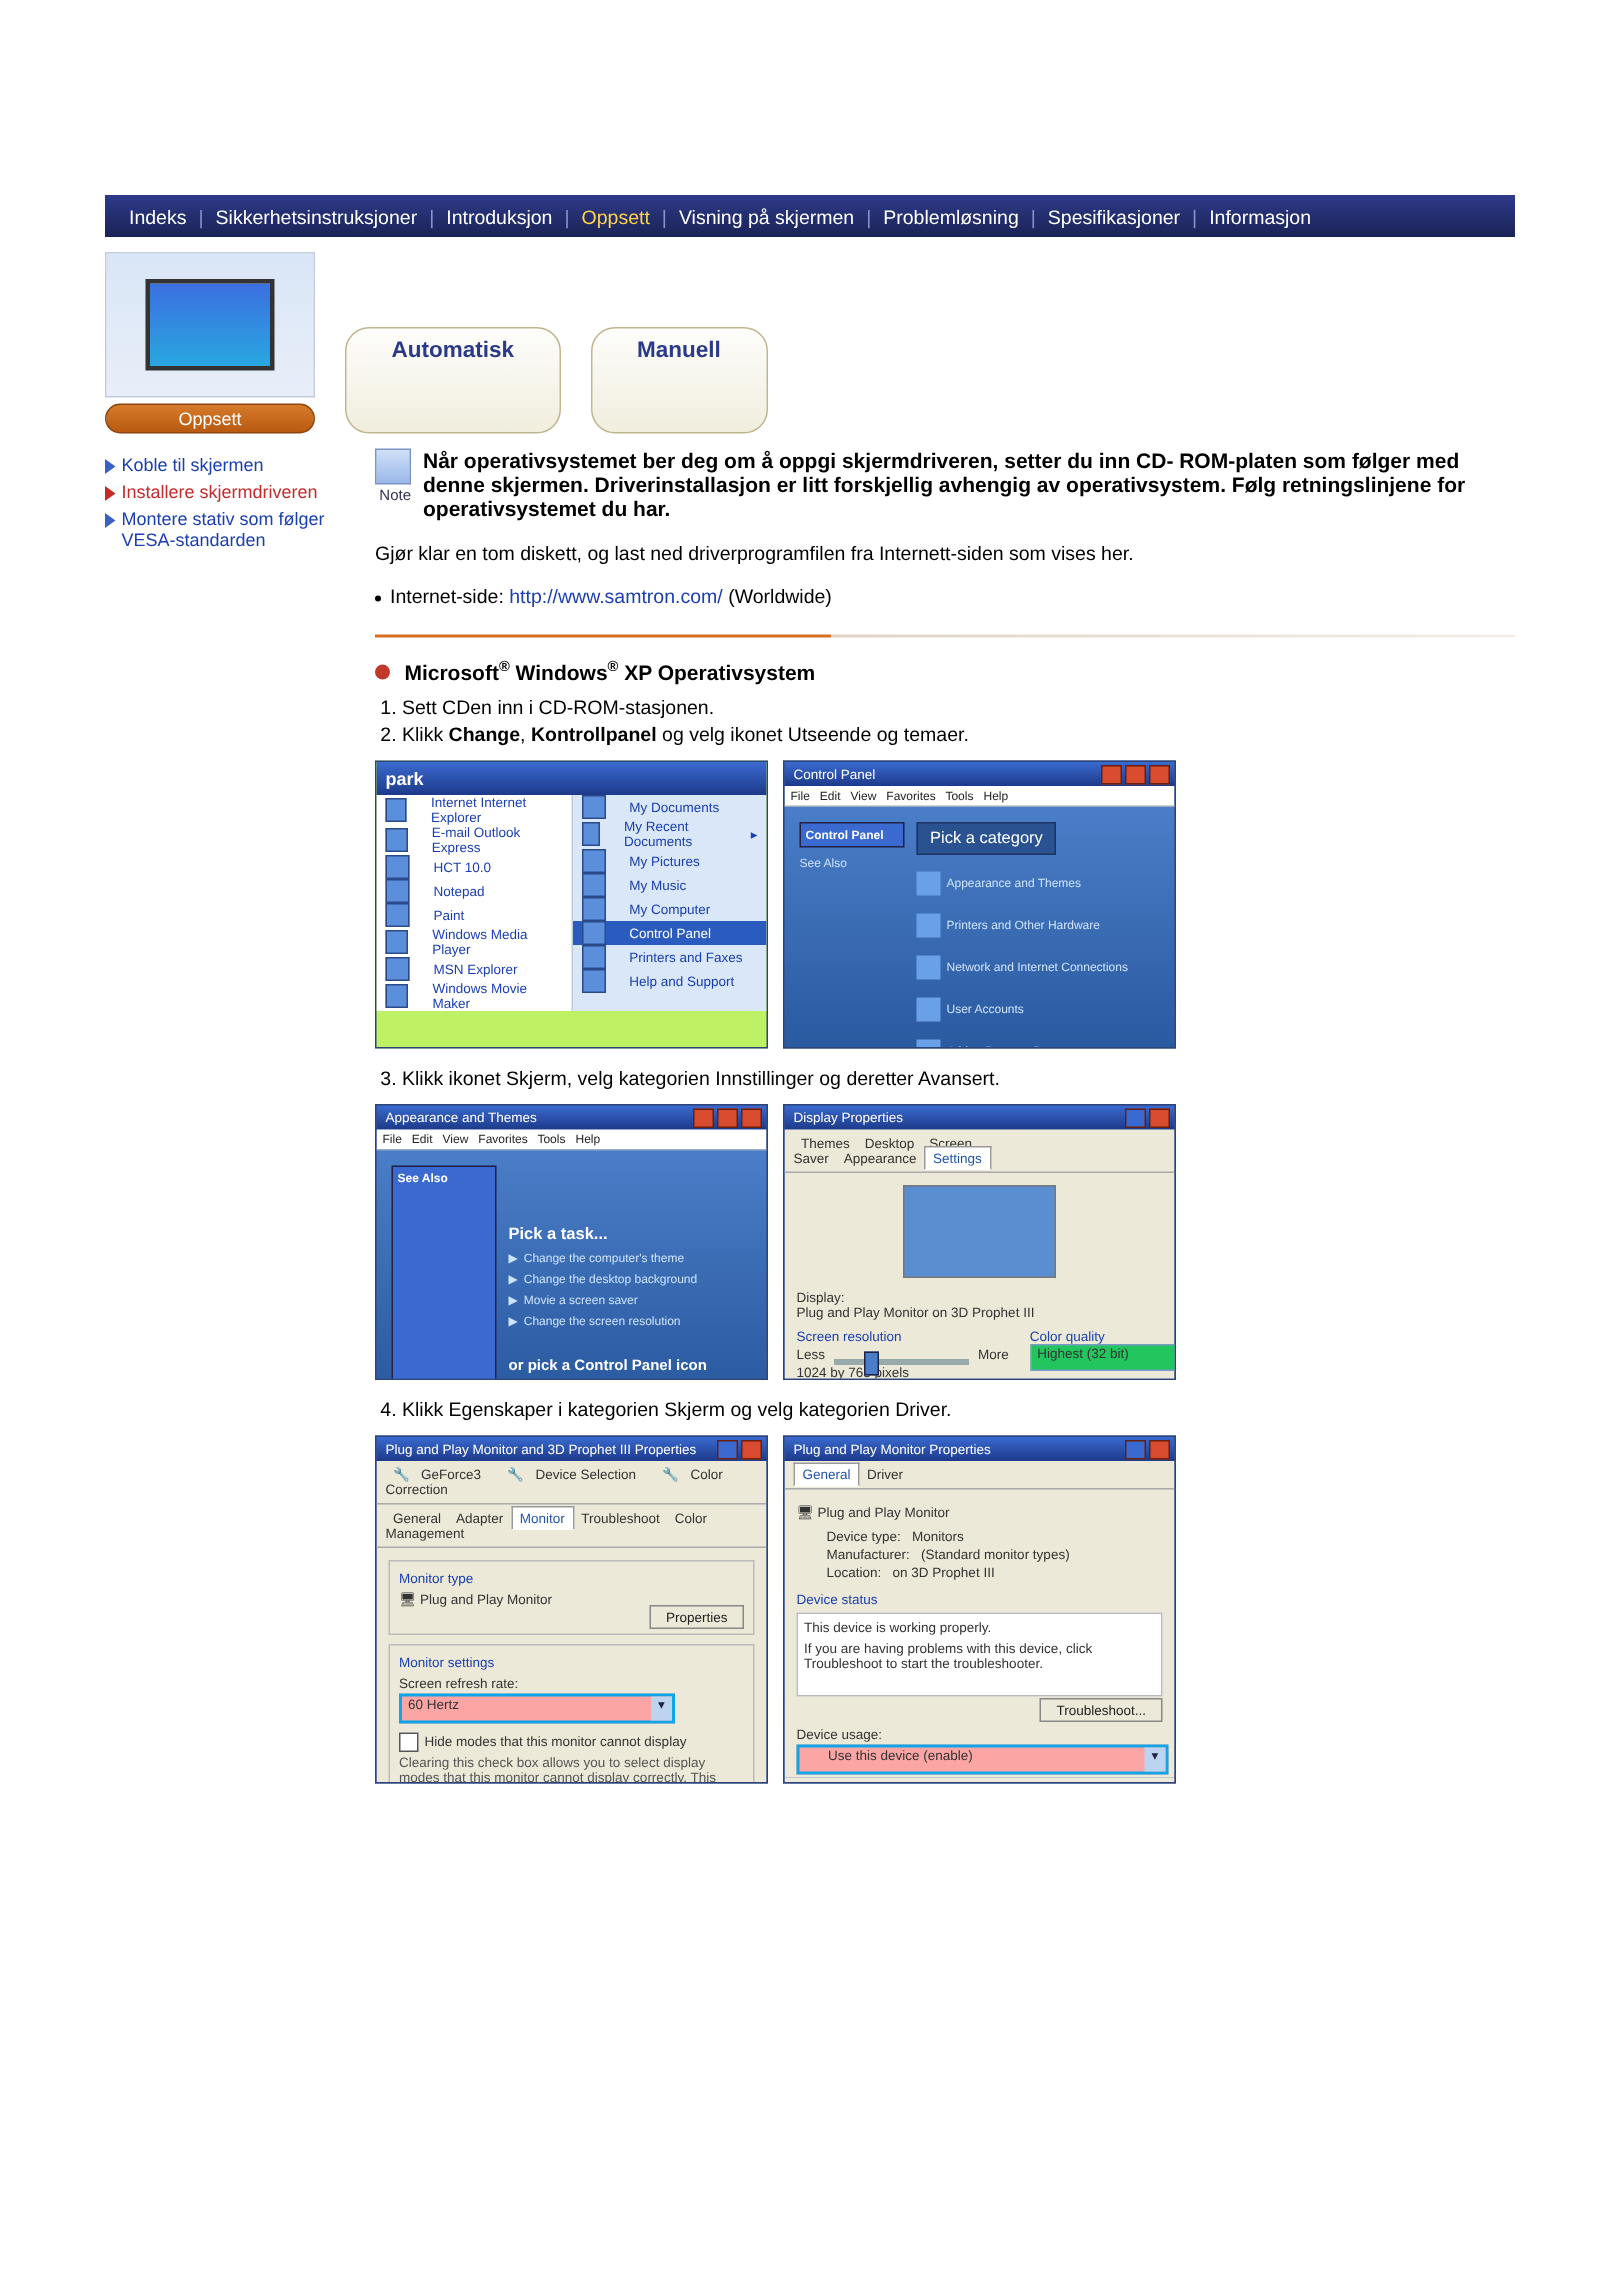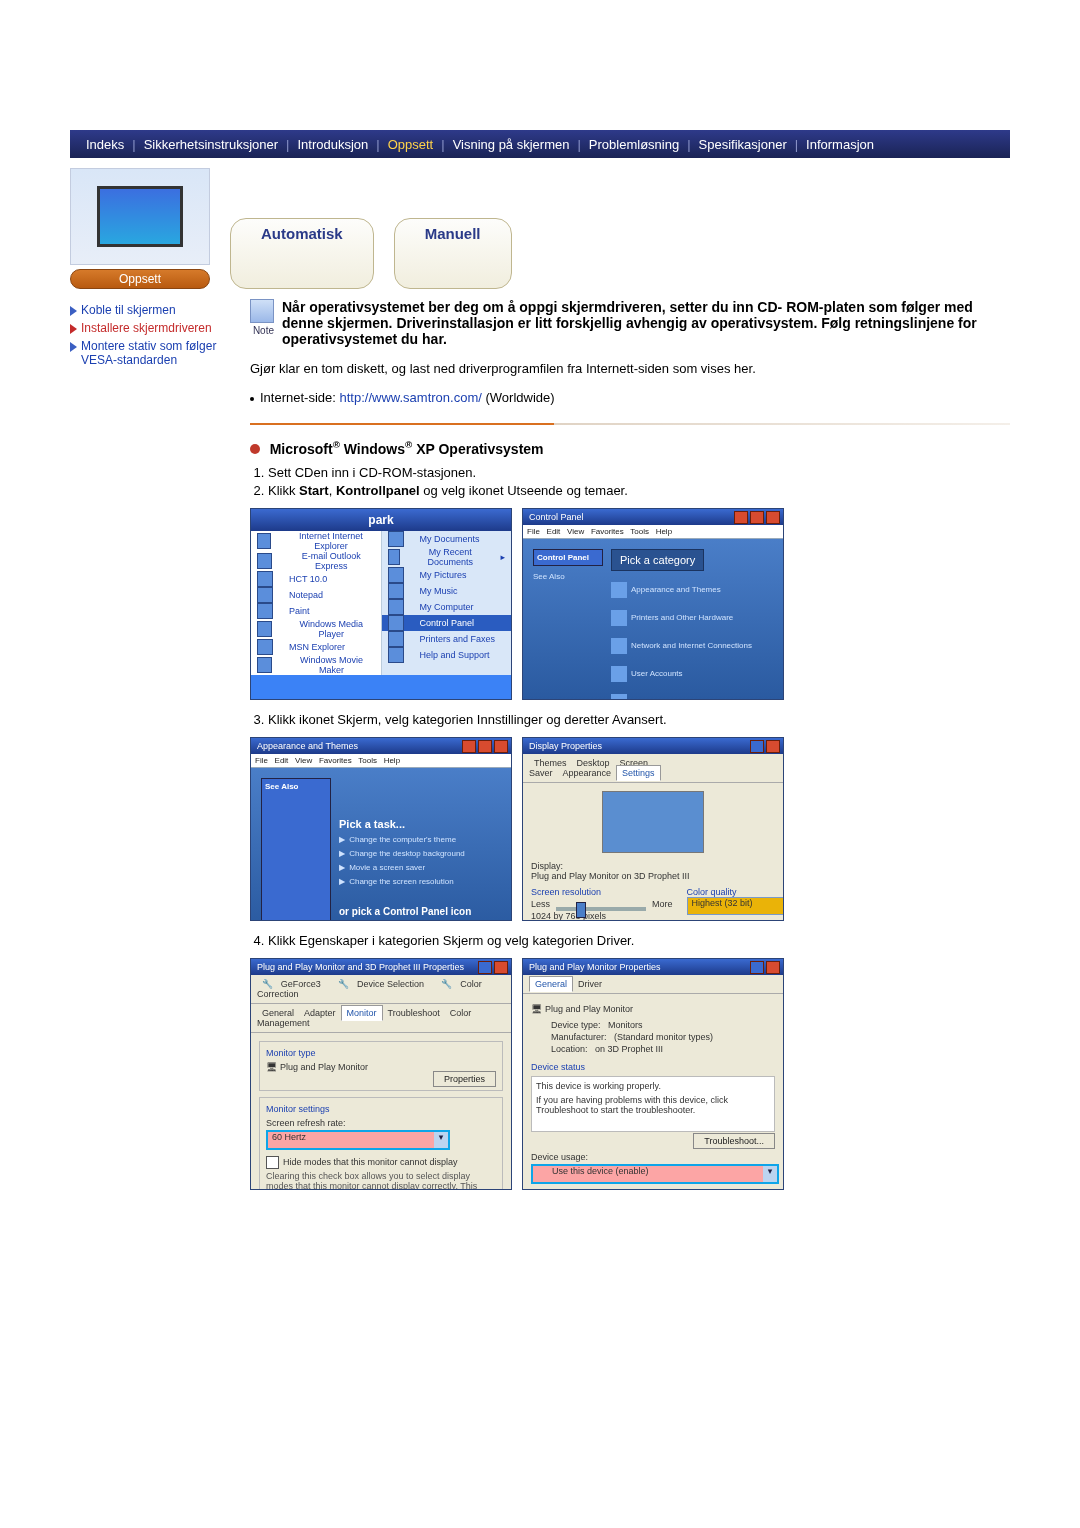--- a/index.html
+++ b/index.html
@@ -186,21 +186,21 @@
 
 .shot-a{width:260px;height:190px;}
 .shot-b{width:260px;height:190px;}
 .shot-c{width:260px;height:182px;}
 .shot-d{width:260px;height:182px;}
 .shot-e{width:260px;height:230px;}
 .shot-f{width:260px;height:230px;}
 
 
 .startmenu{
-  background:#3b82f6;color:#1a1a1a;text-align:center;
+  background:#bef264;color:#1a1a1a;
 }
 .startmenu .hdr{
   background:linear-gradient(#3b6ad0,#1d3a8a);color:#fff;
   padding:4px 6px;font-weight:bold;font-size:12px;
 }
 .startmenu .cols{display:flex;}
 .startmenu .col-l{width:50%;background:#fff;border-right:1px solid #bcd;}
 .startmenu .col-r{width:50%;background:#d9e7f8;}
 .sm-item{padding:0 6px;color:#1a3fb0;font-size:9px;display:flex;align-items:center;gap:16px;}
 .sm-item .ic{width:14px;height:14px;background:#5b8edb;border:1px solid #2a4a8a;}
@@ -308,21 +308,21 @@
 
   <div class="rule"></div>
 
   <div>
     <span class="red-dot"></span>
     <span class="section-title">Microsoft<sup>®</sup> Windows<sup>®</sup> XP Operativsystem</span>
   </div>
 
   <ol class="steps">
     <li>Sett CDen inn i CD-ROM-stasjonen.</li>
-    <li>Klikk <b>Start</b>, <b>Kontrollpanel</b> og velg ikonet Utseende og temaer.</li>
+    <li>Klikk <b>Change</b>, <b>Kontrollpanel</b> og velg ikonet Utseende og temaer.</li>
   </ol>
 
   <div class="shot-row">
 
     <div class="shot shot-a startmenu">
       <div class="hdr">park</div>
       <div class="cols">
         <div class="col-l">
           <div class="sm-item">
               <span class="ic"></span>
@@ -500,21 +500,21 @@
             <div style="color:#1a3fb0;">Screen resolution</div>
             <div style="display:flex;gap:6px;align-items:center;">
               <span>Less</span>
               <div class="slider"></div>
               <span>More</span>
             </div>
             <div>1024 by 768 pixels</div>
           </div>
           <div>
             <div style="color:#1a3fb0;">Color quality</div>
-            <div class="combo" style="border:1px solid #7a9ac8;background:#eab308;height:16px;width:100px;padding-left:4px;"><span>Highest (32 bit)</span></div>
+            <div class="combo" style="border:1px solid #7a9ac8;background:#22c55e;height:16px;width:100px;padding-left:4px;"><span>Highest (32 bit)</span></div>
           </div>
         </div>
 
       </div>
 
     </div>
   </div>
 
   <ol class="steps" start="4">
     <li>Klikk Egenskaper i kategorien Skjerm og velg kategorien Driver.</li>

